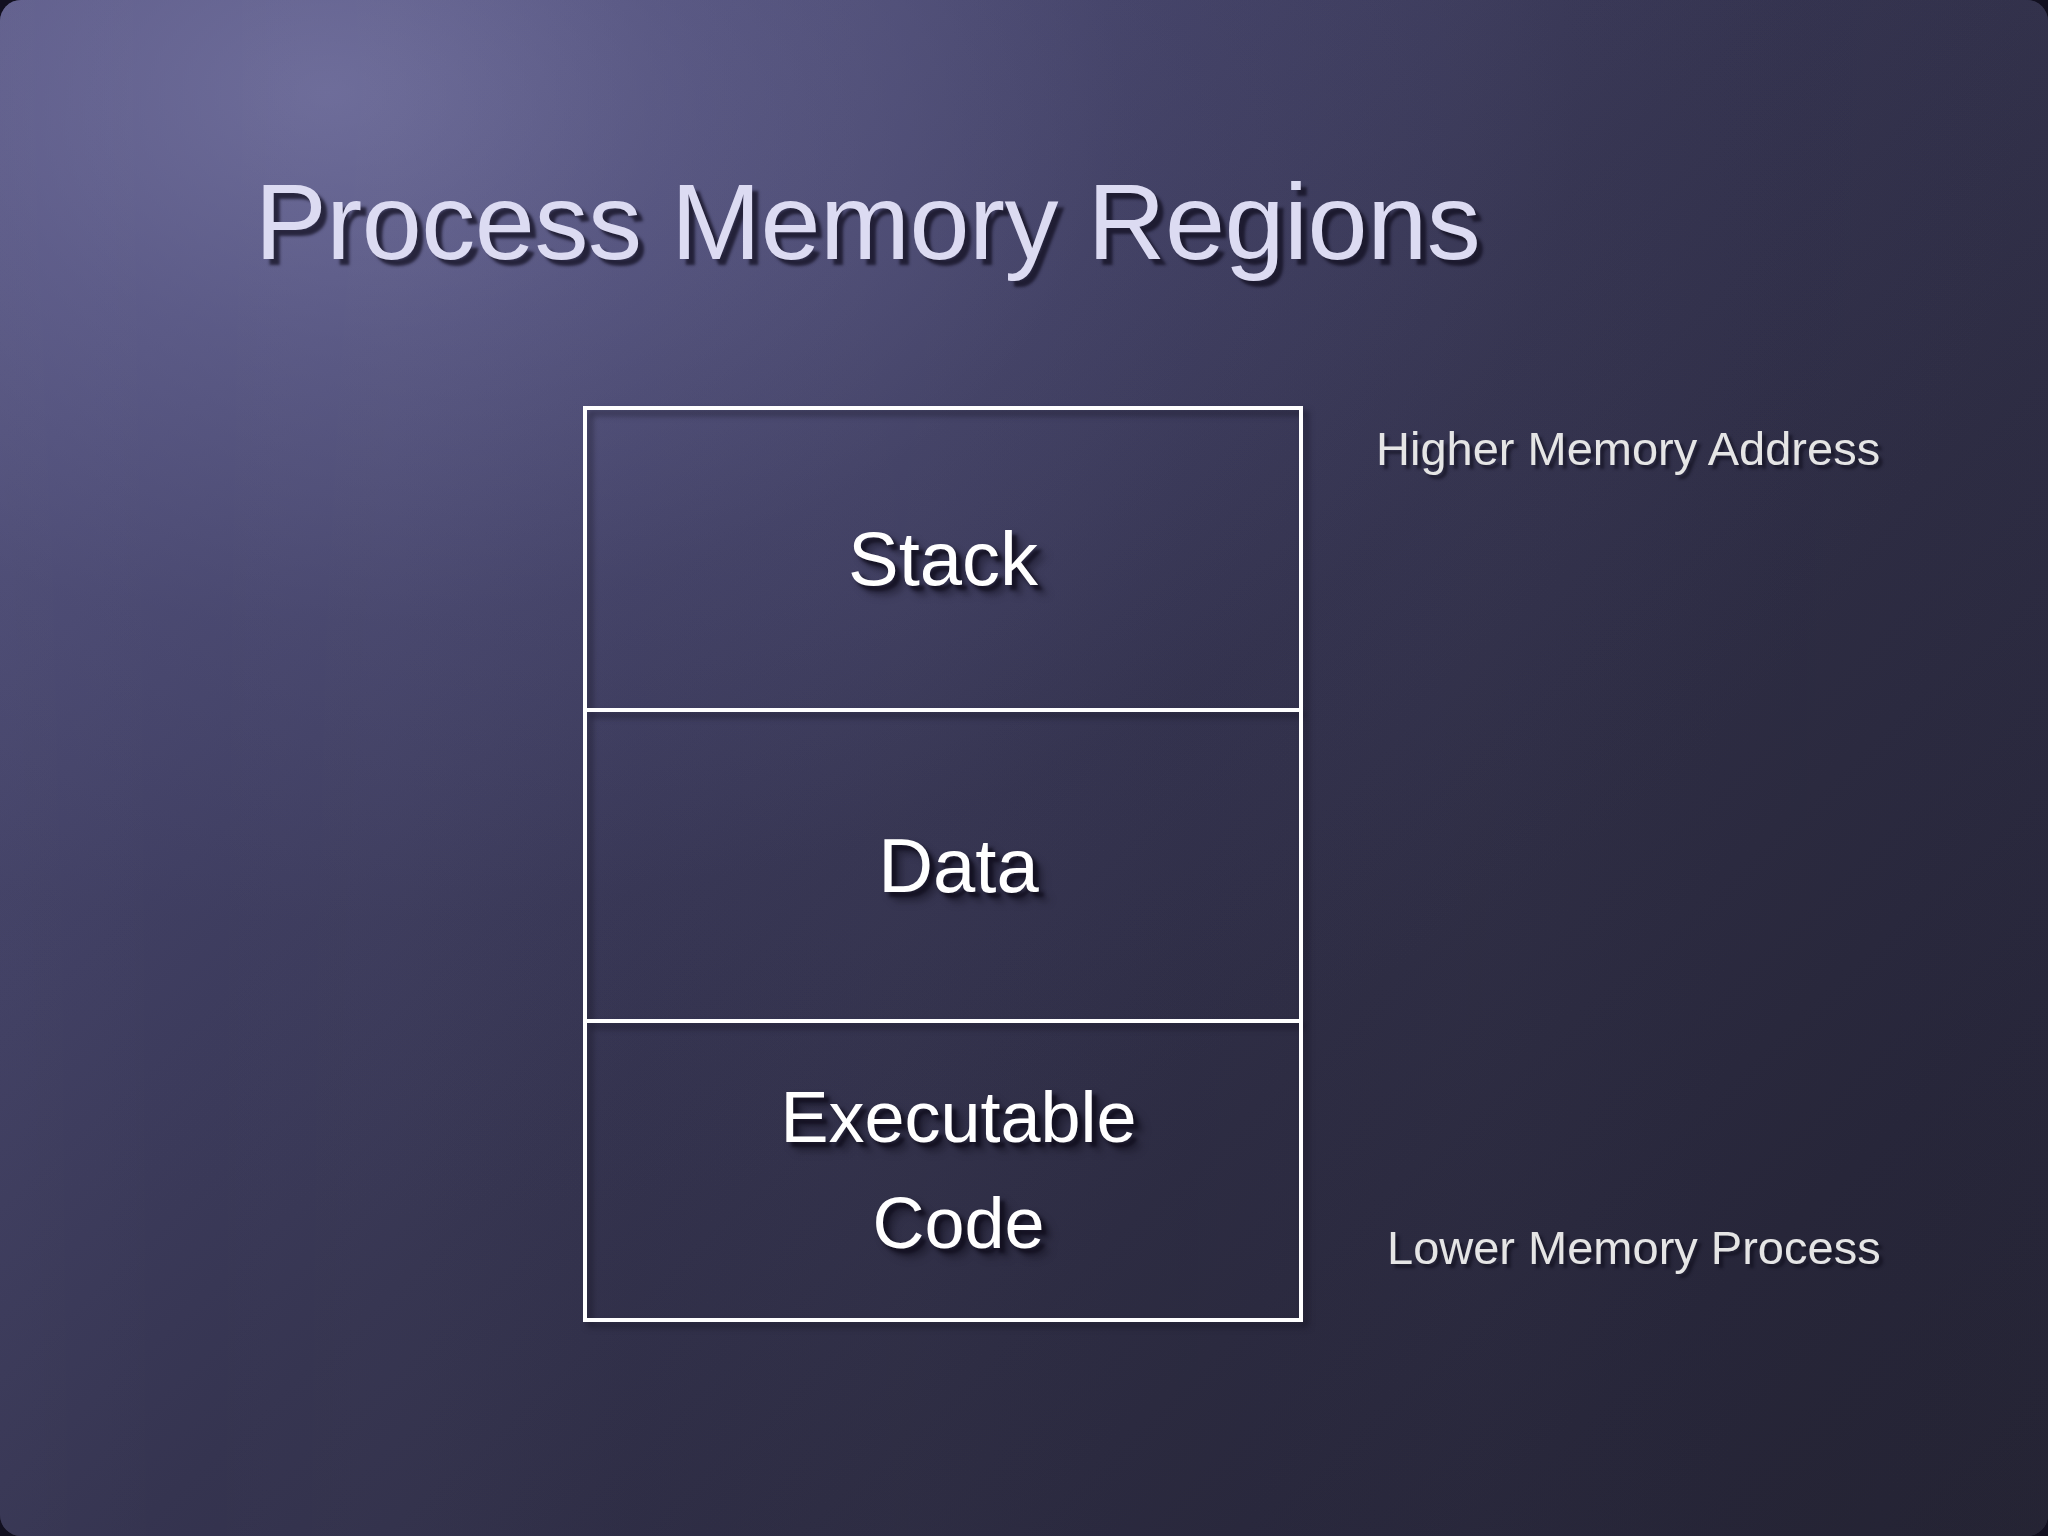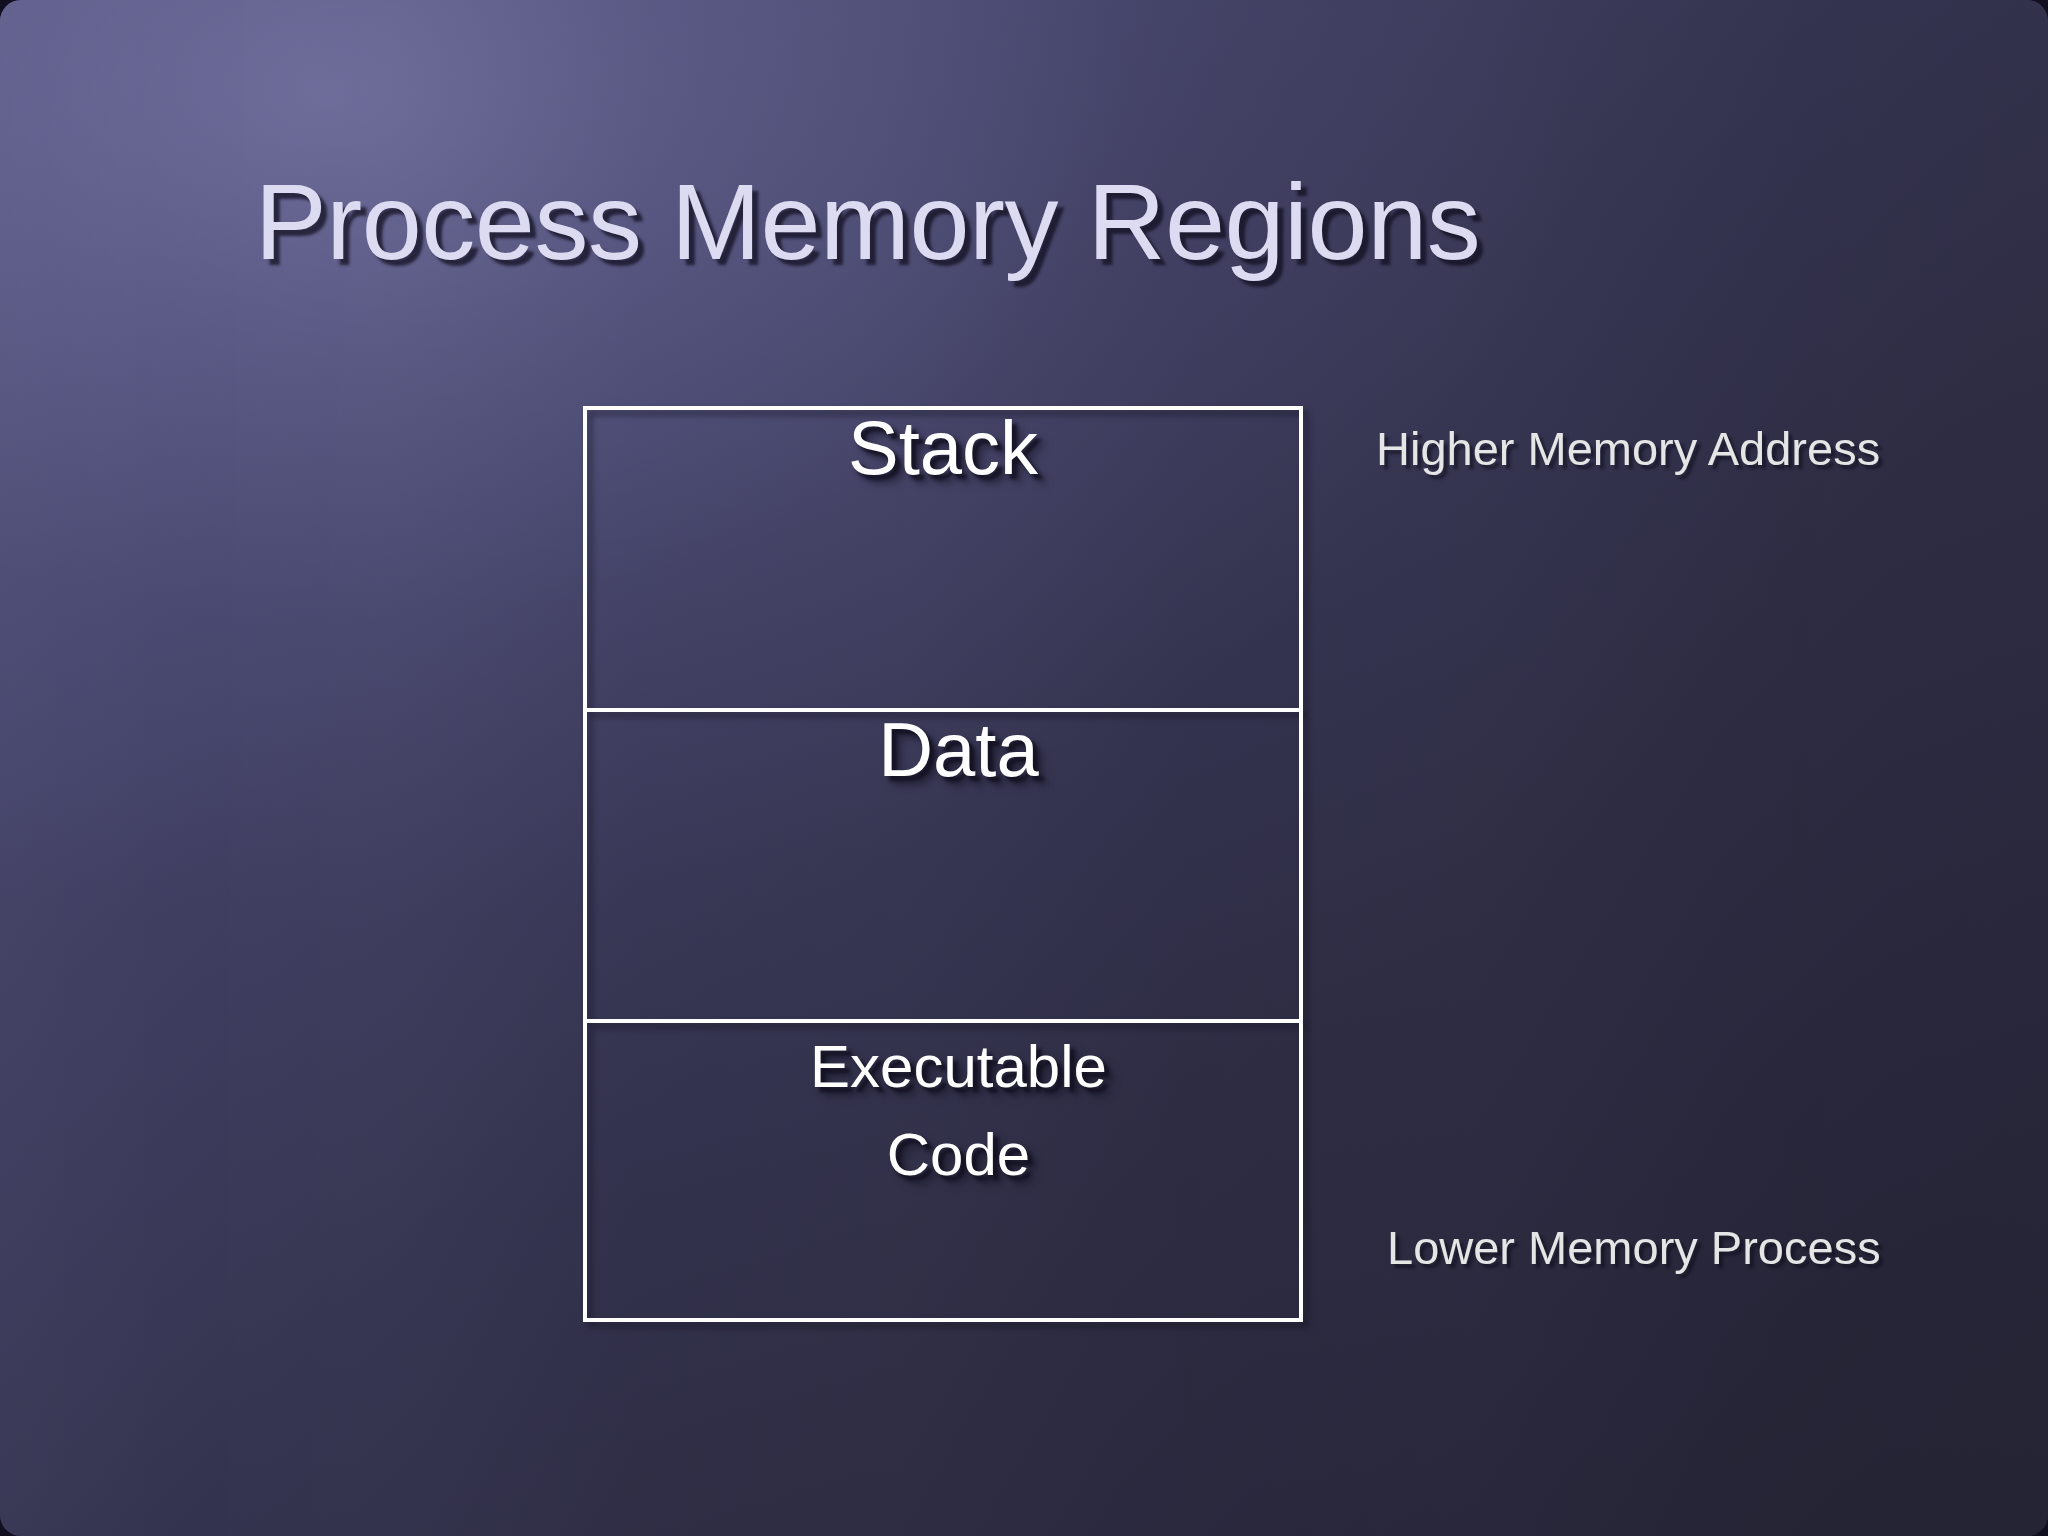--- a/index.html
+++ b/index.html
@@ -86,21 +86,21 @@
     flex-direction: column;
     filter: drop-shadow(5px 5px 3px rgba(14,12,26,0.55));
   }
 
   .mem-region {
     box-sizing: border-box;
     border: 4px solid #ffffff;
     display: flex;
     flex-direction: column;
     align-items: center;
-    justify-content: flex-start;
+    justify-content: center;
     color: #ffffff;
     background: transparent;
   }
 
   .mem-region + .mem-region {
     border-top: none;
     padding-left: 31px;
   }
 
   #region-stack   { height: 306px; }
@@ -109,21 +109,21 @@
 
   .mem-label {
     font-size: 76px;
     line-height: 1.0;
     color: #ffffff;
     text-shadow: 5px 5px 3px rgba(15,13,28,0.70);
     white-space: nowrap;
   }
 
   .mem-label-lg {
-    font-size: 60px;
+    font-size: 72px;
     line-height: 1.46;
     text-align: center;
   }
 
   
   .addr-note {
     position: absolute;
     font-size: 47px;
     line-height: 1.0;
     color: #e5e5e5;

